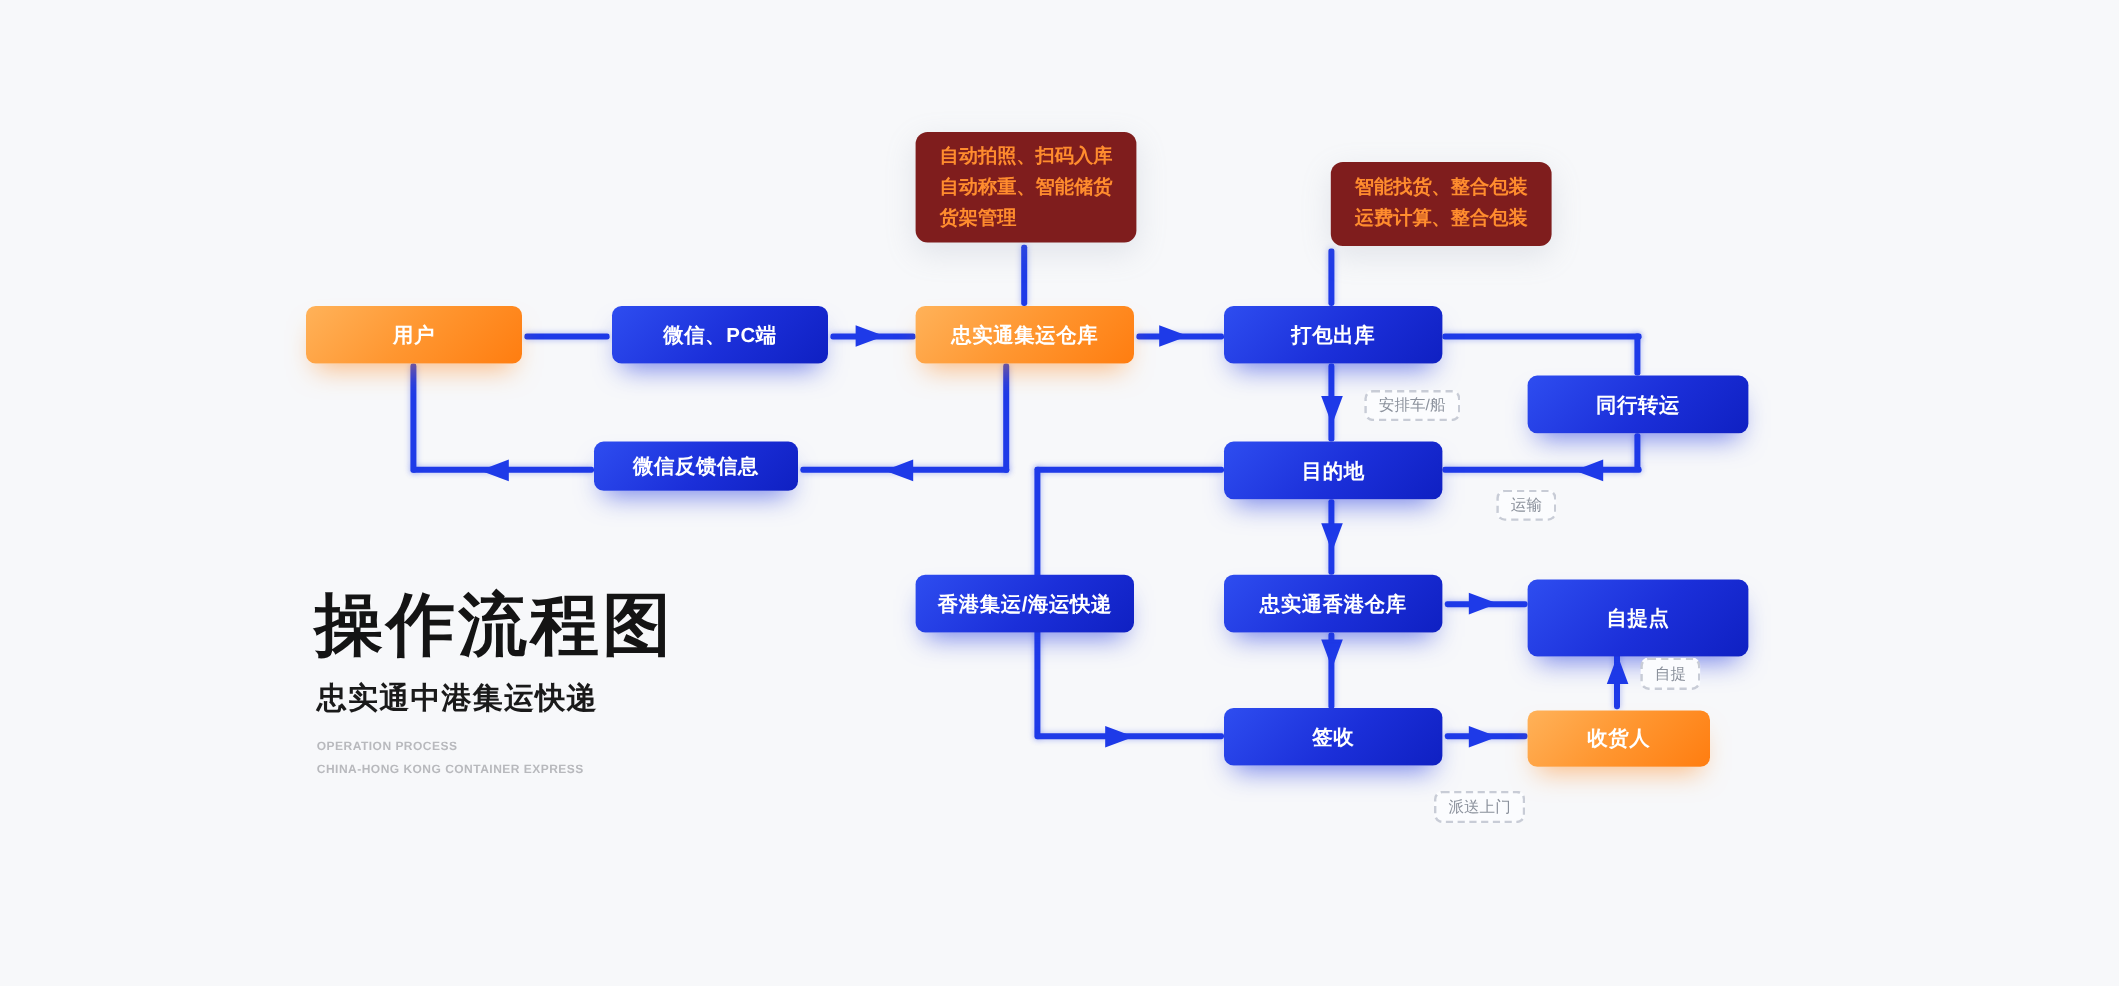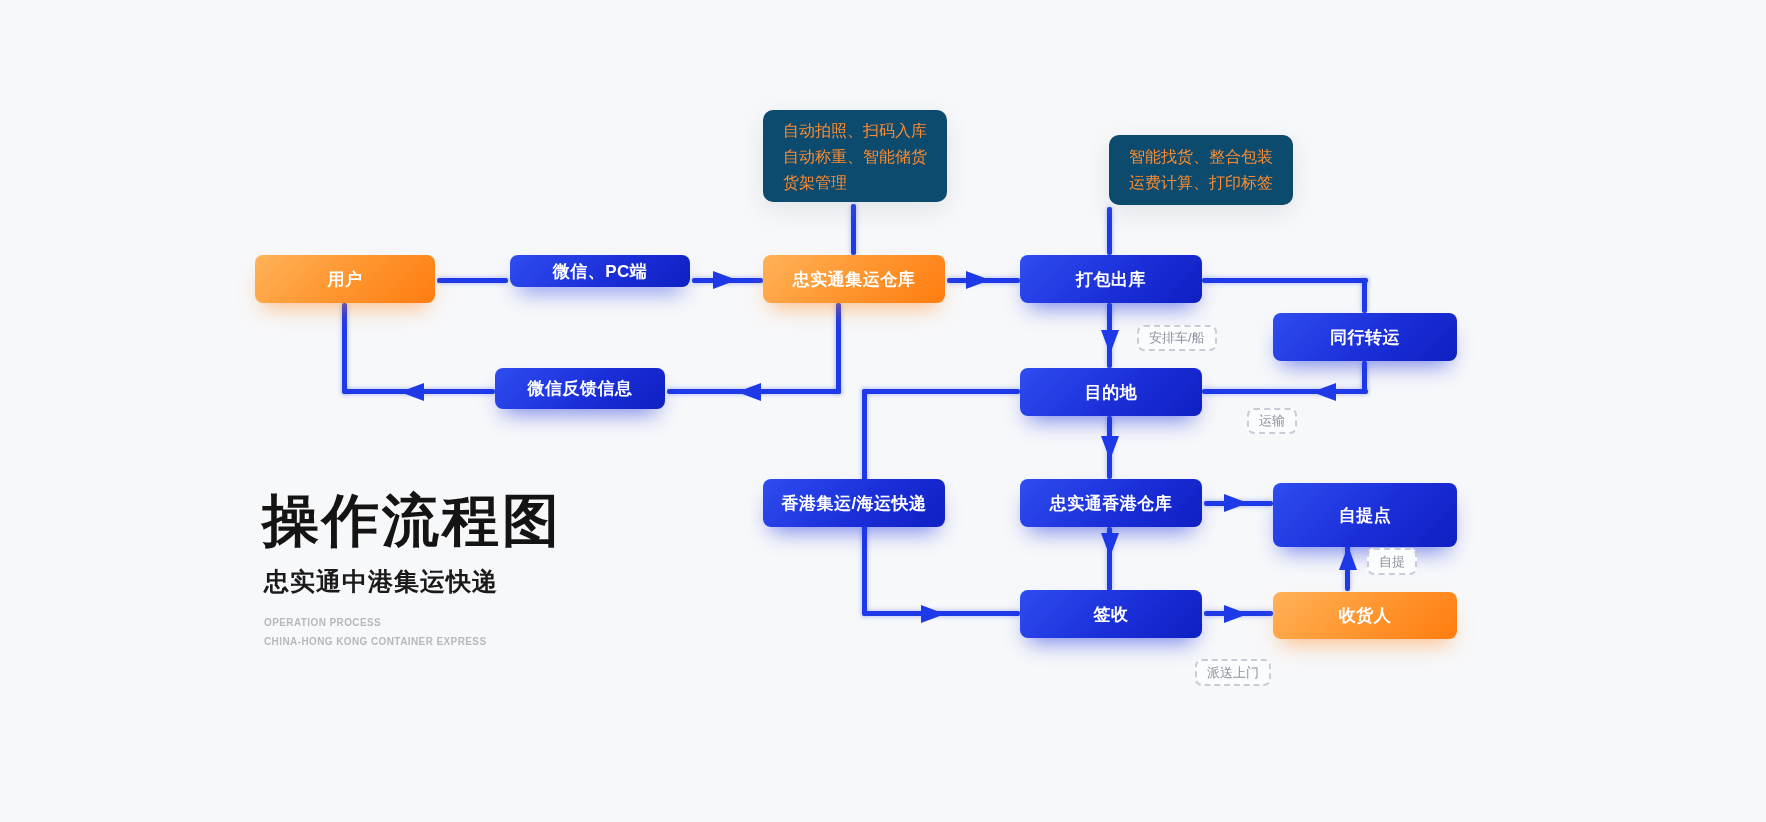--- a/index.html
+++ b/index.html
@@ -26,23 +26,23 @@
     box-shadow:0 0 5px rgba(30,58,232,.35);}
   .hline{height:5px;}
   .vline{width:5px;}
   .arrow{position:absolute;width:0;height:0;z-index:2;}
   .arrow.right{border-top:9px solid transparent;border-bottom:9px solid transparent;border-left:24px solid #1e3ae8;}
   .arrow.left {border-top:9px solid transparent;border-bottom:9px solid transparent;border-right:24px solid #1e3ae8;}
   .arrow.down {border-left:9px solid transparent;border-right:9px solid transparent;border-top:24px solid #1e3ae8;}
   .arrow.up   {border-left:9px solid transparent;border-right:9px solid transparent;border-bottom:24px solid #1e3ae8;}
   
   .note{
-    position:absolute;background:#0c4a6e;border-radius:10px;z-index:5;
+    position:absolute;background:#7f1d1d;border-radius:10px;z-index:5;
     box-shadow:0 8px 26px rgba(140,150,170,.20);
-    color:#ff8c2e;font-weight:normal;font-size:16px;line-height:26px;
+    color:#ff8c2e;font-weight:bold;font-size:16px;line-height:26px;
     box-sizing:border-box;white-space:nowrap;
   }
   .note1{padding:8px 16px 6px 20px;}
   .note2{padding:9px 16px 9px 20px;}
   
   .tag{
     position:absolute;background:#fbfcfe;border:2px dashed #c8ccd6;border-radius:7px;
     color:#8b919c;font-size:13px;z-index:5;display:flex;align-items:center;justify-content:center;
     box-sizing:border-box;padding:2px 10px;white-space:nowrap;
   }
@@ -95,35 +95,35 @@
   <div class="arrow right" style="left:1224px;top:605px;"></div>
   <div class="arrow up" style="left:1339px;top:546px;"></div>
 
   <div class="note note1" style="left:763px;top:110px;width:184px;height:92px;">
     <div>自动拍照、扫码入库</div>
     <div>自动称重、智能储货</div>
     <div>货架管理</div>
   </div>
   <div class="note note2" style="left:1085px;top:135px;width:184px;height:70px;margin-left:24px;">
     <div>智能找货、整合包装</div>
-    <div>运费计算、打印标签</div>
+    <div>运费计算、整合包装</div>
   </div>
 
   <div class="node orange" style="left:255px;top:255px;width:180px;height:48px;">用户</div>
-  <div class="node blue" style="left:510px;top:255px;width:180px;height:32px;">微信、PC端</div>
+  <div class="node blue" style="left:510px;top:255px;width:180px;height:48px;">微信、PC端</div>
   <div class="node orange" style="left:763px;top:255px;width:182px;height:48px;">忠实通集运仓库</div>
   <div class="node blue" style="left:1020px;top:255px;width:182px;height:48px;">打包出库</div>
   <div class="node blue" style="left:1273px;top:313px;width:184px;height:48px;">同行转运</div>
   <div class="node blue" style="left:495px;top:368px;width:170px;height:41px;">微信反馈信息</div>
   <div class="node blue" style="left:1020px;top:368px;width:182px;height:48px;">目的地</div>
   <div class="node blue" style="left:763px;top:479px;width:182px;height:48px;">香港集运/海运快递</div>
   <div class="node blue" style="left:1020px;top:479px;width:182px;height:48px;">忠实通香港仓库</div>
   <div class="node blue" style="left:1273px;top:483px;width:184px;height:64px;">自提点</div>
   <div class="node blue" style="left:1020px;top:590px;width:182px;height:48px;">签收</div>
-  <div class="node orange" style="left:1273px;top:592px;width:184px;height:47px;">收货人</div>
+  <div class="node orange" style="left:1273px;top:592px;width:152px;height:47px;">收货人</div>
 
   <div class="tag" style="left:1137px;top:325px;height:26px;">安排车/船</div>
   <div class="tag" style="left:1247px;top:408px;height:26px;">运输</div>
   <div class="tag" style="left:1367px;top:548px;height:27px;">自提</div>
   <div class="tag" style="left:1195px;top:659px;height:27px;">派送上门</div>
 
   <div class="title">操作流程图</div>
   <div class="subtitle">忠实通中港集运快递</div>
   <div class="caption">
     <div>OPERATION PROCESS</div>

